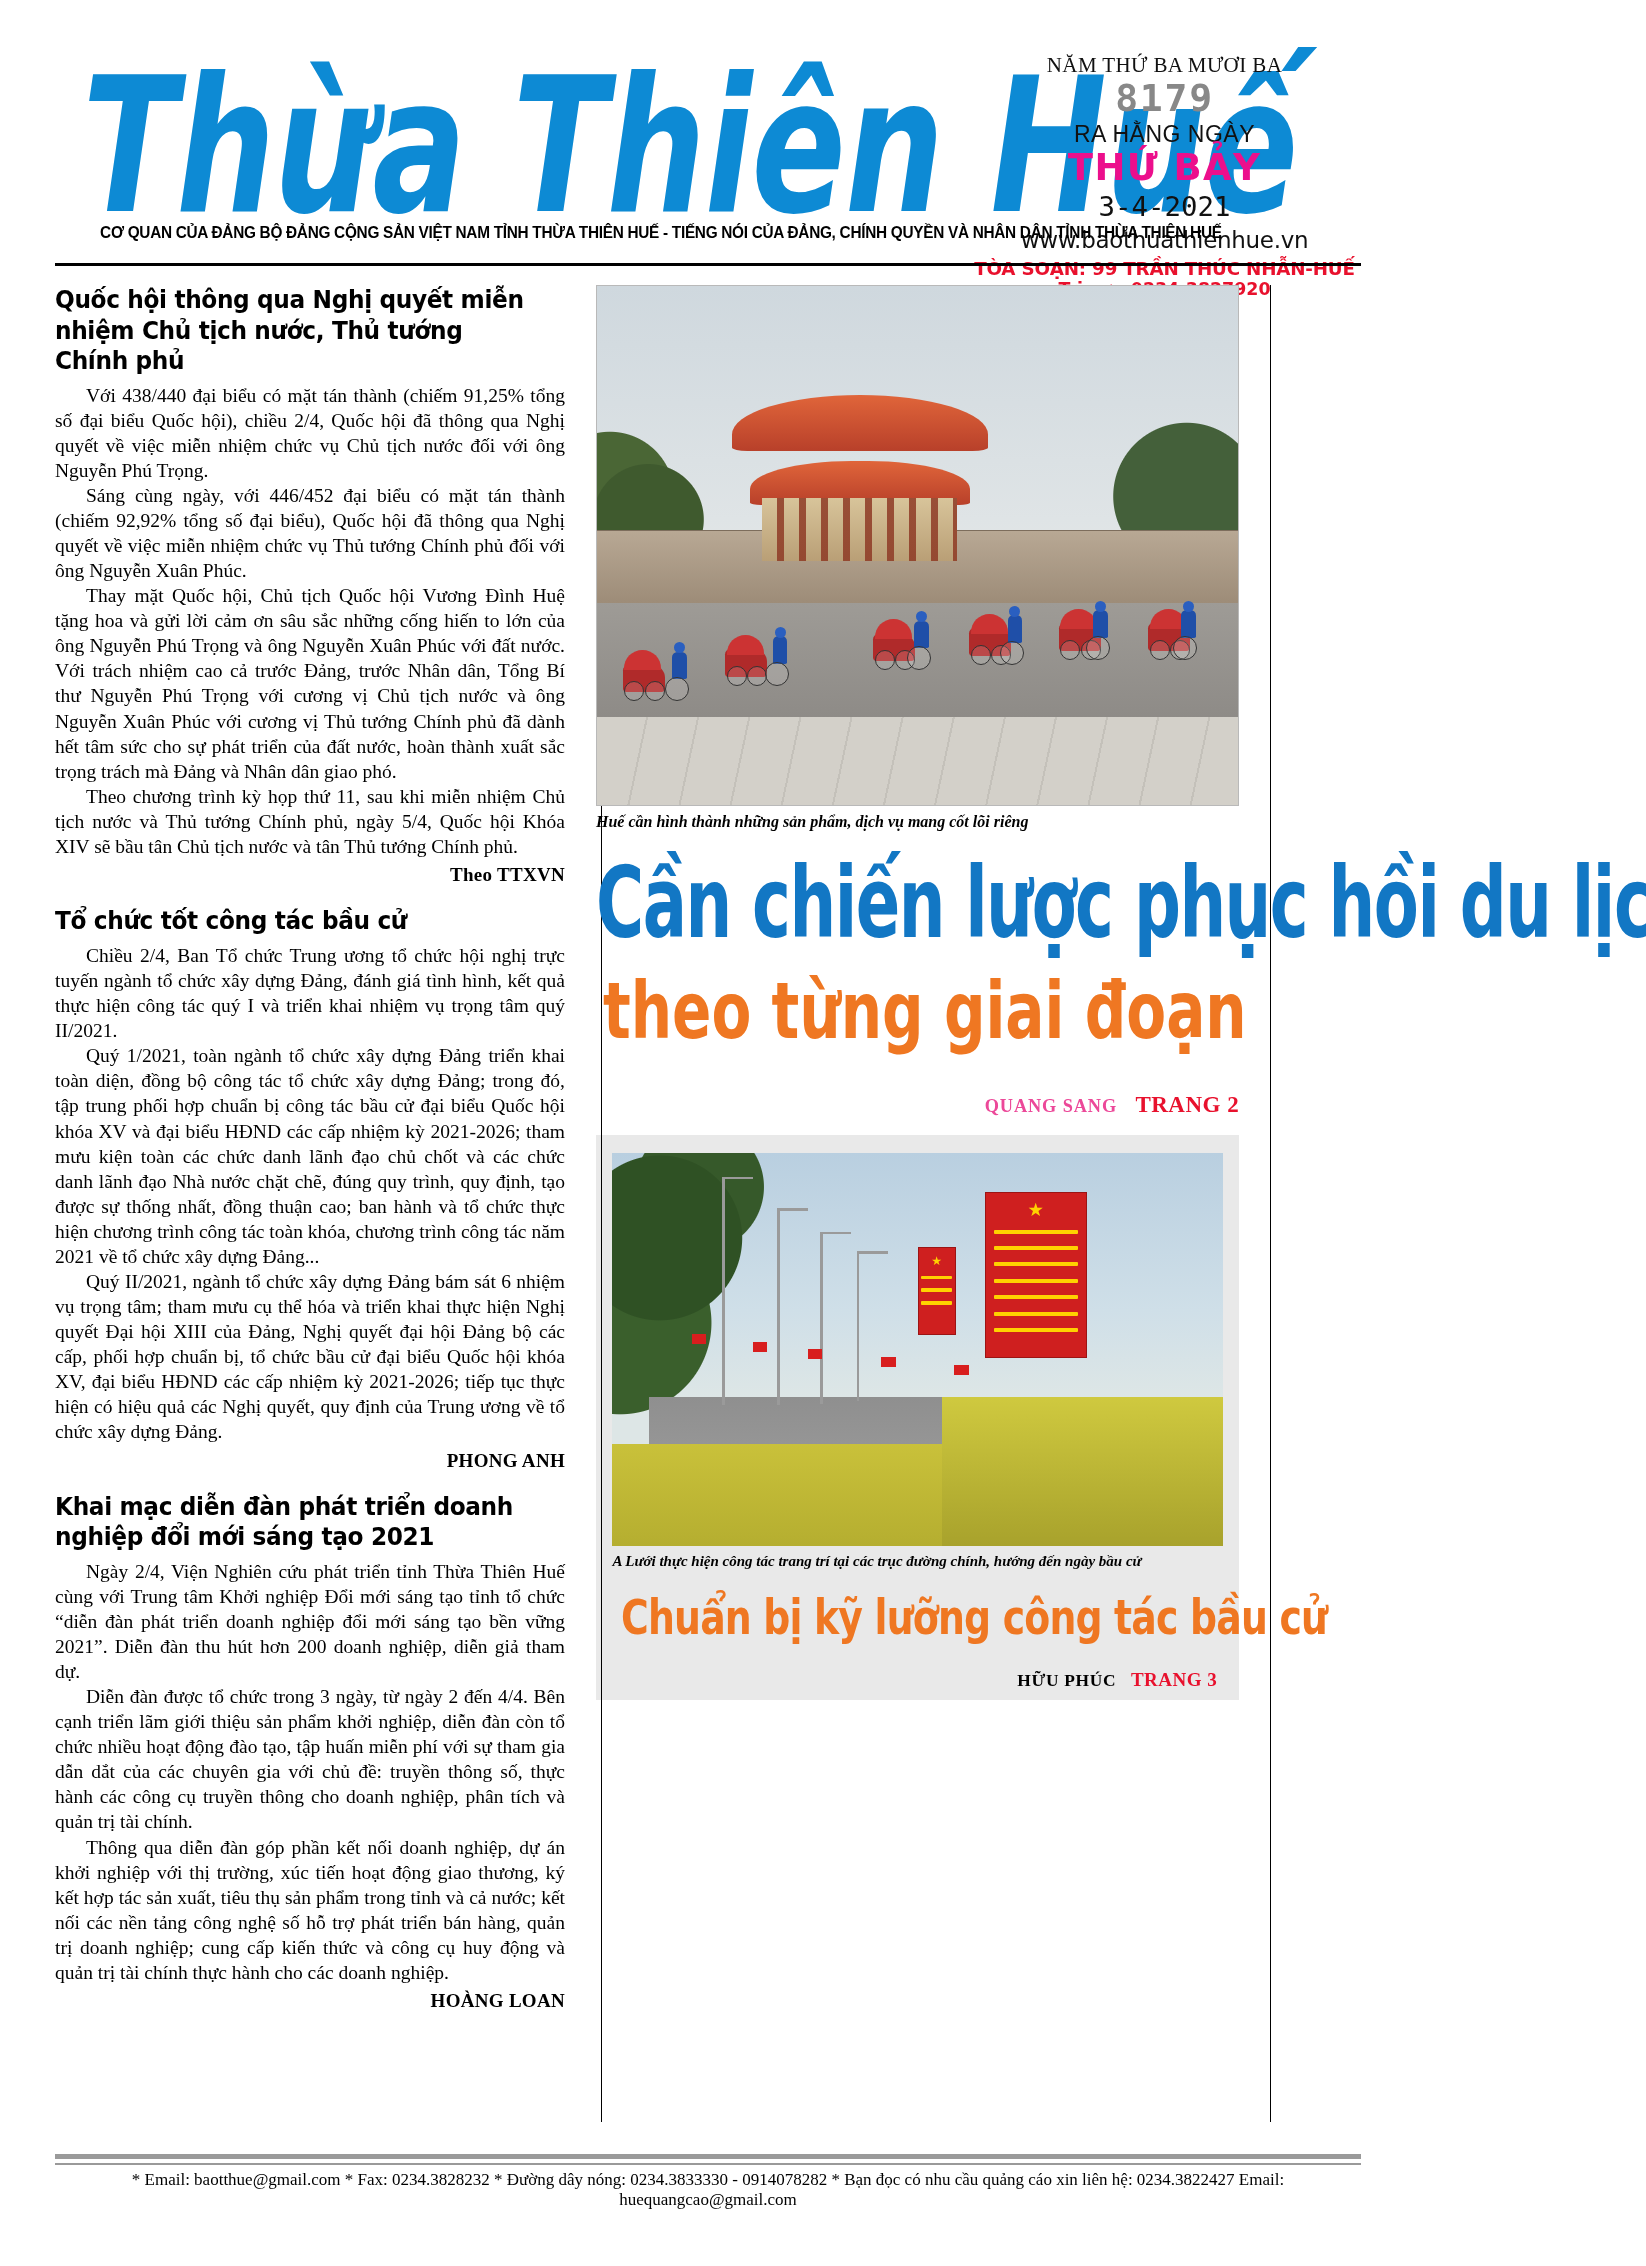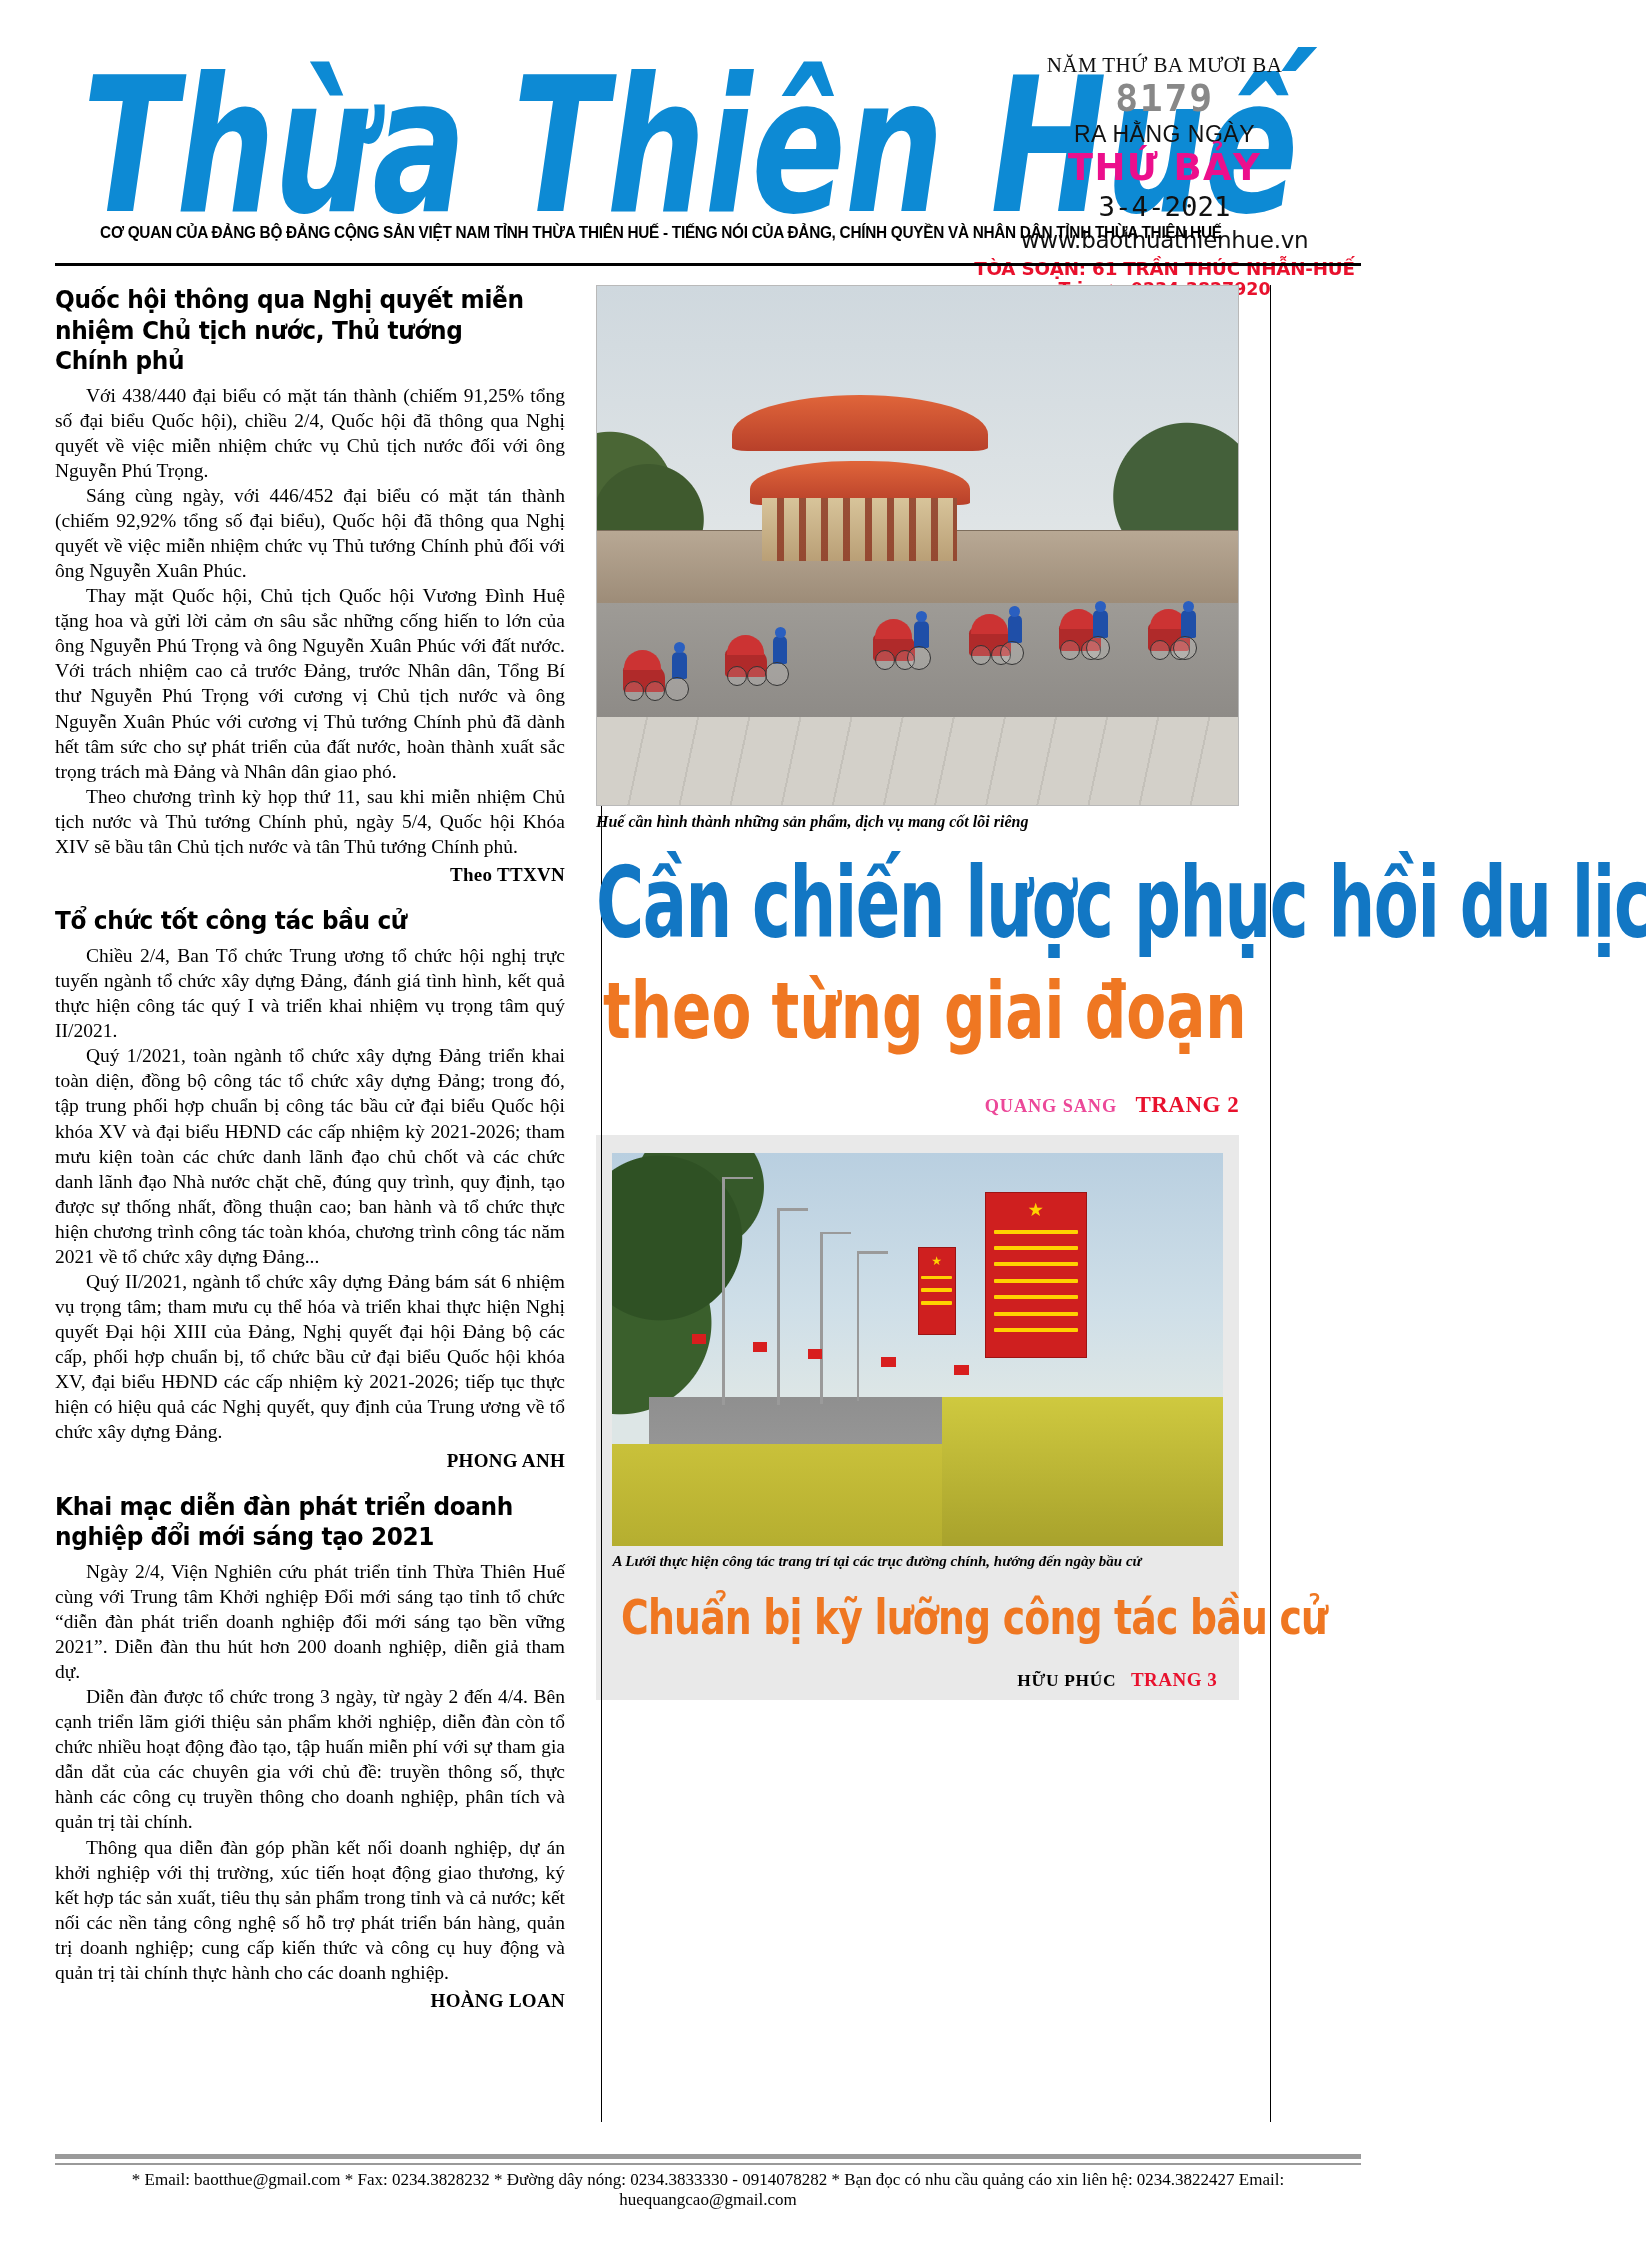--- a/index.html
+++ b/index.html
@@ -388,21 +388,21 @@
   <div class="masthead">
     <div class="masthead-title">Thừa Thiên Huế</div>
 
     <div class="masthead-right">
       <div class="mh-year">NĂM THỨ BA MƯƠI BA</div>
       <div class="mh-issue">8179</div>
       <div class="mh-daily">RA HẰNG NGÀY</div>
       <div class="mh-weekday">THỨ BẢY</div>
       <div class="mh-date">3-4-2021</div>
       <div class="mh-web">www.baothuathienhue.vn</div>
-      <div class="mh-office">TÒA SOẠN: 61 TRẦN THÚC NHẪN-HUẾ</div>
+      <div class="mh-office">TÒA SOẠN: 99 TRẦN THÚC NHẪN-HUẾ</div>
       <div class="mh-phone">Trị sự : 0234.3827920</div>
     </div>
 
     <div class="tagline">CƠ QUAN CỦA ĐẢNG BỘ ĐẢNG CỘNG SẢN VIỆT NAM TỈNH THỪA THIÊN HUẾ - TIẾNG NÓI CỦA ĐẢNG, CHÍNH QUYỀN VÀ NHÂN DÂN TỈNH THỪA THIÊN HUẾ</div>
     <div class="mh-rule"></div>
   </div>
 
   <div class="main">
 
     <div class="vrule" style="left:546px; height:1837px;"></div>

